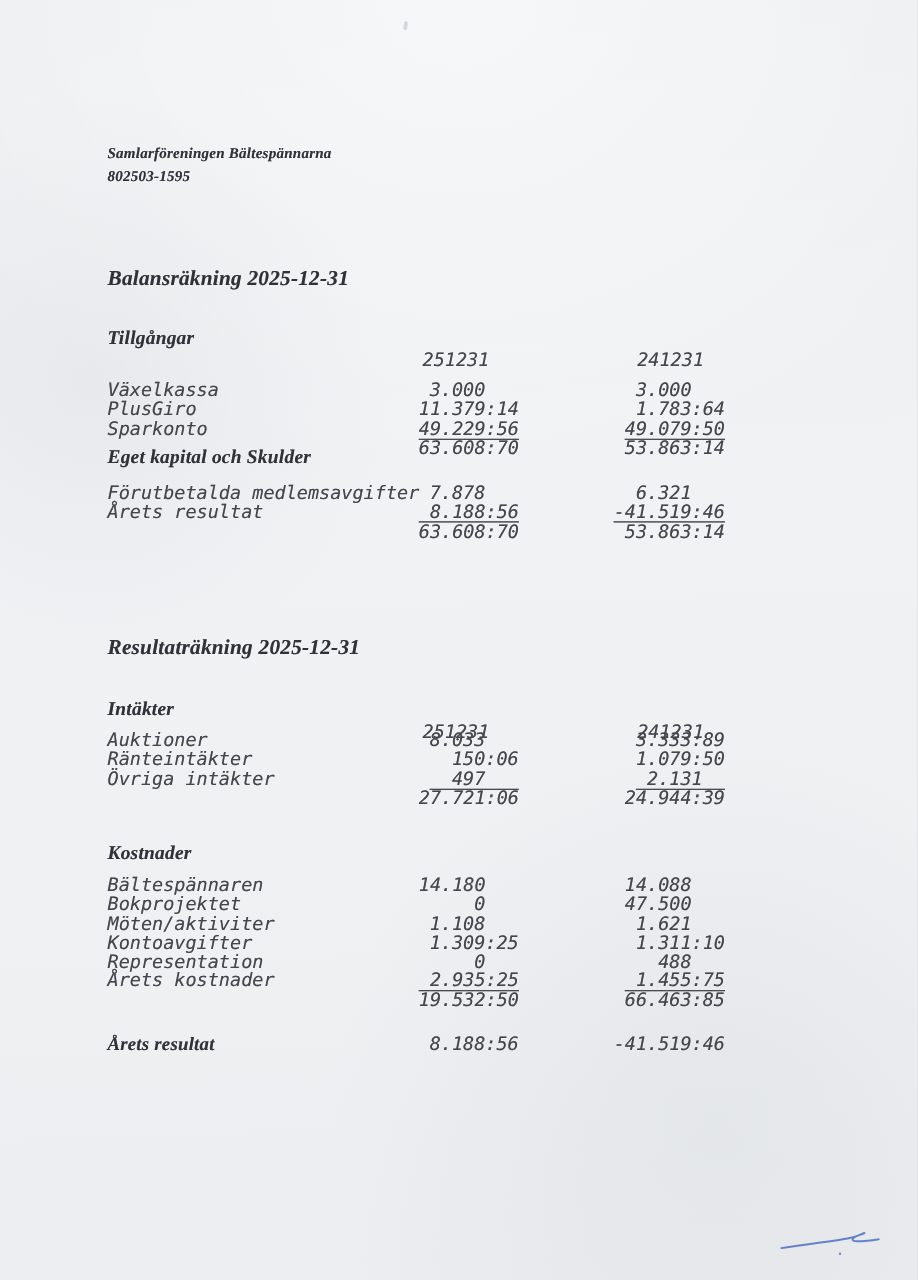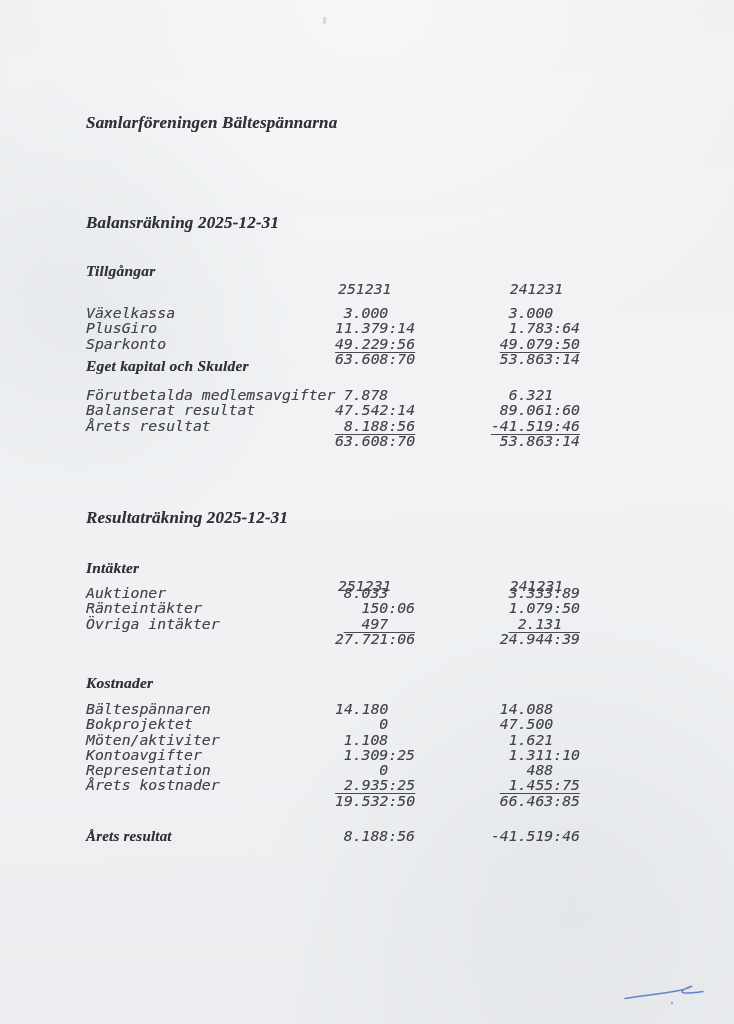--- a/index.html
+++ b/index.html
@@ -25,21 +25,21 @@
       linear-gradient(178deg,#edeff1 0%,#f0f2f4 40%,#eef0f2 75%,#ebedf0 100%);
   }
   .h{
     font-family:"Liberation Serif","DejaVu Serif",serif;
     font-style:italic;font-weight:700;
     color:var(--ink-dark);
     text-shadow:0 0 .4px rgba(40,40,48,.5);
     letter-spacing:.2px;
   }
   .abs{position:absolute;left:86px;}
-  .org{font-size:17px;line-height:19px;font-family:Liberation Serif, serif;}
+  .org{font-size:12px;line-height:19px;font-family:Liberation Serif, serif;}
   .title{font-size:17px;line-height:17px;}
   .subhead{font-size:15.5px;line-height:17px;}
   .frow{display:flex;align-items:baseline;line-height:15.3px;height:15.3px;white-space:pre;}
   .lab{width:249px;white-space:pre;}
   .c1{width:80px;text-align:right;white-space:pre;}
   .gap{width:70px;}
   .c2{width:95px;text-align:right;white-space:pre;}
   .hc1{width:80px;text-align:left;padding-left:3px;box-sizing:border-box;white-space:pre;margin-top:35px;}
   .hc2{width:95px;text-align:center;padding-left:8px;box-sizing:border-box;white-space:pre;}
   .u{
@@ -57,20 +57,21 @@
 </style>
 </head>
 <body>
 
 <div class="page">
 
   <div class="speck"></div>
 
   <div class="abs org h" style="top:113px;">
     <div>Samlarföreningen Bältespännarna</div>
+    <div>802503-1595</div>
   </div>
 
   <div class="abs title h" style="top:214px;">Balansräkning 2025-12-31</div>
 
   <div class="abs frow" style="top:246px;">
     <div class="lab"></div>
     <div class="hc1">251231</div>
     <div class="gap"></div>
     <div class="hc2">241231</div>
   </div>
@@ -107,26 +108,20 @@
   <div class="abs subhead h" style="top:357px;">Eget kapital och Skulder</div>
 
   <div class="abs" style="top:387px;">
     <div class="frow">
       <div class="lab">Förutbetalda medlemsavgifter</div>
       <div class="c1">7.878   </div>
       <div class="gap"></div>
       <div class="c2">6.321   </div>
     </div>
     <div class="frow">
-      <div class="lab">Balanserat resultat</div>
-      <div class="c1">47.542:14</div>
-      <div class="gap"></div>
-      <div class="c2">89.061:60</div>
-    </div>
-    <div class="frow">
       <div class="lab">Årets resultat</div>
       <div class="c1 u"> 8.188:56</div>
       <div class="gap"></div>
       <div class="c2 u">-41.519:46</div>
     </div>
     <div class="frow">
       <div class="lab"></div>
       <div class="c1">63.608:70</div>
       <div class="gap"></div>
       <div class="c2">53.863:14</div>

